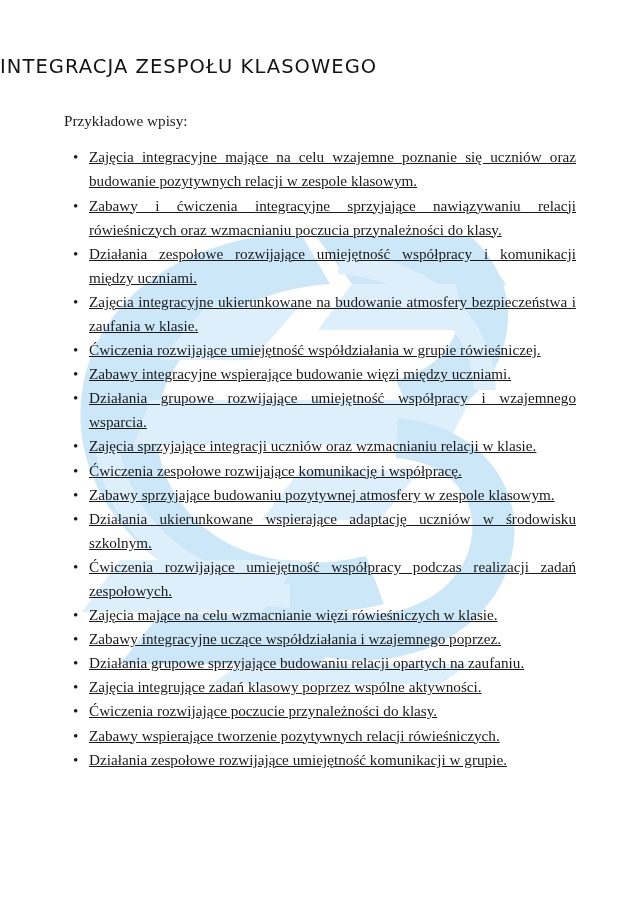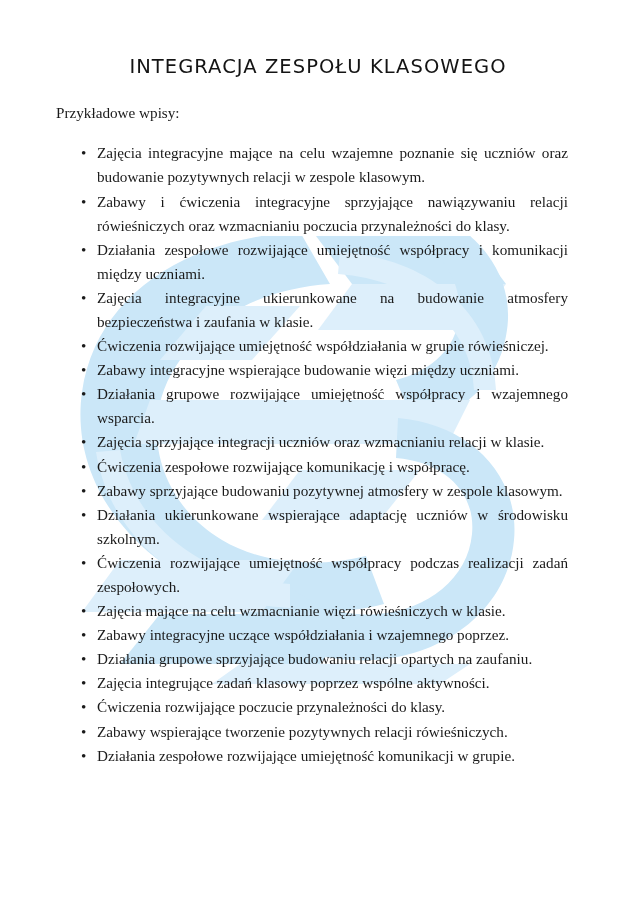--- a/index.html
+++ b/index.html
@@ -40,21 +40,21 @@
     position: absolute;
     left: 0;
     top: 0;
     width: 636px;
     z-index: 2;
     padding: 0;
     box-sizing: border-box;
   }
 
   .doc-title {
-    text-align: center;
+    text-align: left;
     font-family: "DejaVu Sans", "Liberation Sans", sans-serif;
     font-size: 19.5px;
     font-weight: 400;
     letter-spacing: 1.05px;
     color: #141414;
     margin: 0;
     padding-top: 55px;
   }
 
   .goal-para {
@@ -62,31 +62,32 @@
     padding: 43px 56px 0 56px;
     font-size: 15.2px;
     font-weight: bold;
     line-height: 1.62;
     text-align: justify;
     text-justify: inter-word;
     color: #141414;
   }
 
   .intro-line {
-    margin: 0;
+    margin: 8px;
     padding: 23px 56px 0 56px;
     font-size: 15.2px;
     line-height: 1.6;
     color: #1a1a1a;
   }
 
   ul.bullets {
     list-style: none;
-    margin: 12px;
+    margin: 4px;
     padding: 4px 56px 0 56px;
+    text-decoration: underline;
   }
 
   ul.bullets > li {
     position: relative;
     padding-left: 29px;
     font-size: 15.2px;
     line-height: 1.585;
     text-align: justify;
     text-justify: inter-word;
     margin: 0;

